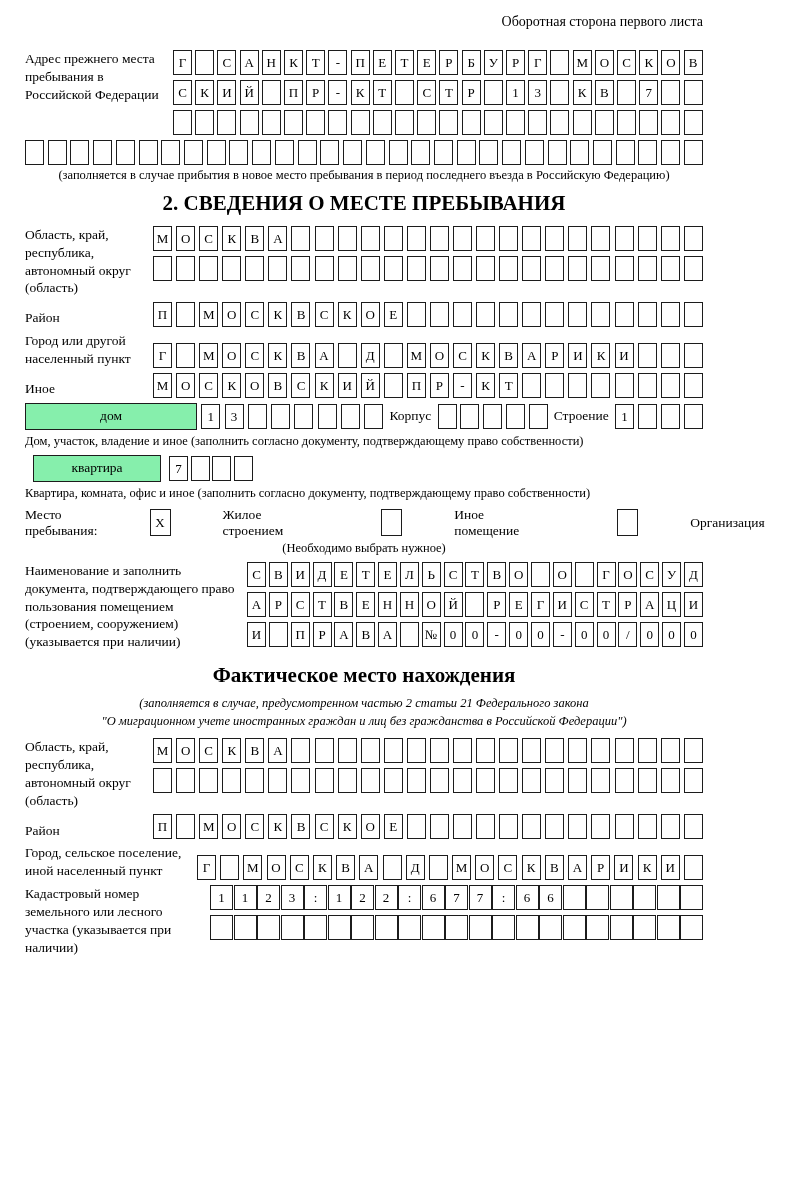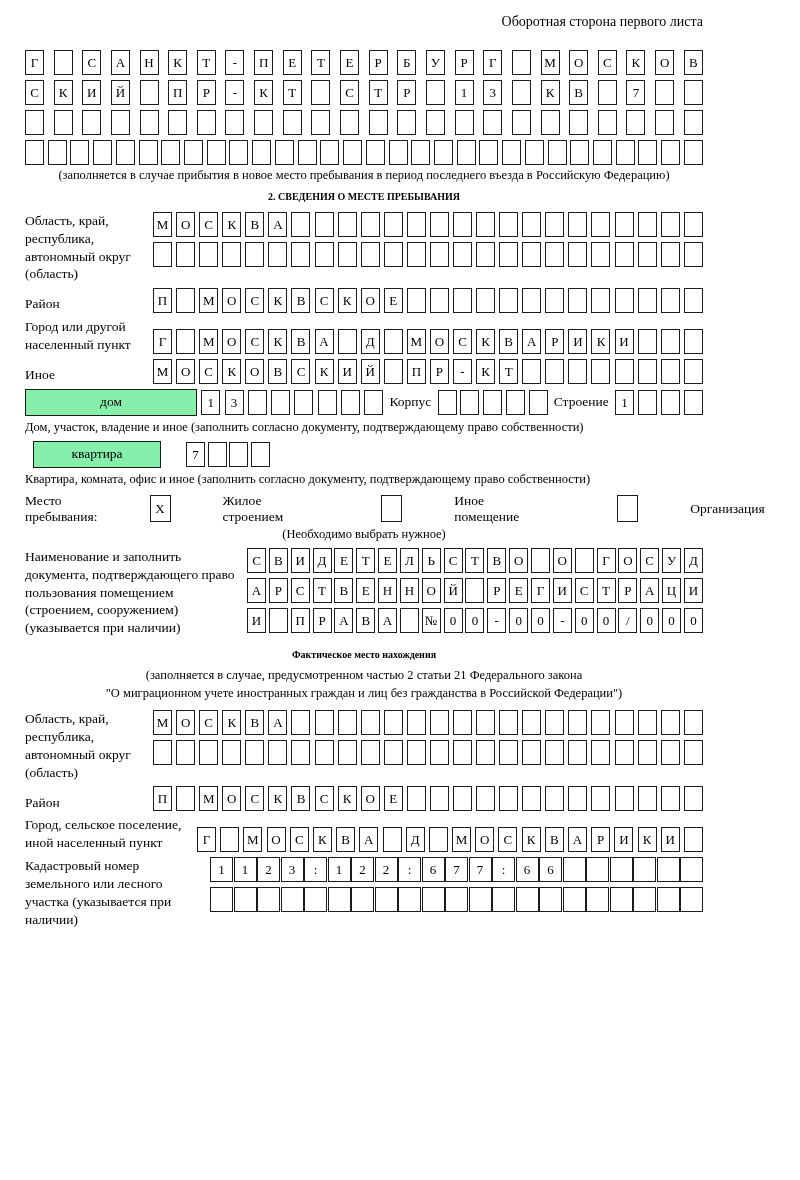--- a/index.html
+++ b/index.html
@@ -27,21 +27,21 @@
   .strip{display:flex;justify-content:space-between;flex:1;min-width:0;}
   .cell{
     flex:0 0 19px;width:19px;height:25px;box-sizing:border-box;
     border:1.6px solid #1c1c1c;display:inline-flex;align-items:center;justify-content:center;
     font-size:13px;line-height:1;background:#fff;
   }
   .wide-cells .cell{flex-basis:23px;width:23px;}
   .fullw{width:100%;margin:2px 0 3px 0;}
 
   .note{font-size:12.5px;text-align:center;margin:2px 0 6px 0;}
-  .sec-title{font-size:10px;font-weight:bold;text-align:center;margin:8px 0 10px 0;}
+  .sec-title{font-size:21px;font-weight:bold;text-align:center;margin:8px 0 10px 0;}
 
   .widebox{
     box-sizing:border-box;border:1.7px solid #1c1c1c;height:27px;
     display:flex;align-items:center;justify-content:center;font-size:13.5px;background:#86efac;
   }
   .houserow{display:flex;align-items:center;justify-content:space-between;margin-bottom:4px;}
   .inline-label{font-size:13.5px;white-space:nowrap;padding:0 2px;}
   .strip.s8{flex:0 0 182px;}
   .strip.s5{flex:0 0 110px;}
   .strip.s4{flex:0 0 88px;}
@@ -51,34 +51,35 @@
   .caption{font-size:12.5px;margin:1px 0 6px 0;}
 
   .stayrow{display:flex;align-items:center;margin:4px 0 2px 0;font-size:13.5px;gap:44px;}
   .chk{
     box-sizing:border-box;flex:0 0 21px;width:21px;height:27px;border:1.6px solid #1c1c1c;
     display:inline-flex;align-items:center;justify-content:center;font-size:13px;background:#fff;
   }
   .stayrow .lbl{margin:0 10px 0 8px;}
   .stayrow .gap{width:26px;}
 
-  .fact-note{font-size:12.5px;text-align:center;line-height:1.45;}
+  .fact-note{font-size:12.5px;text-align:center;line-height:1.45;font-style:italic;}
 
   .stamp-wrap{width:388px;margin-left:auto;margin-right:2px;margin-top:8px;}
   .stamp-box{box-sizing:border-box;width:362px;height:174px;border:2px solid #1c1c1c;margin-left:auto;background:#fff;}
   .stamp-caption{font-size:12.5px;text-align:center;line-height:1.42;margin-top:6px;}
 </style>
 </head>
 <body>
 
 <div class="page">
 
   <div class="corner-note">Оборотная сторона первого листа</div>
 
   <div class="frow">
+    <div class="flabel w148">Адрес прежнего места пребывания в Российской Федерации</div>
     <div class="stripcol">
       <div class="strip">
           <span class="cell">Г</span>
           <span class="cell"></span>
           <span class="cell">С</span>
           <span class="cell">А</span>
           <span class="cell">Н</span>
           <span class="cell">К</span>
           <span class="cell">Т</span>
           <span class="cell">-</span>
@@ -360,21 +361,21 @@
     <div class="inline-label">Строение</div>
     <div class="strip s4">
         <span class="cell">1</span>
         <span class="cell"></span>
         <span class="cell"></span>
         <span class="cell"></span>
       </div>
   </div>
   <div class="caption">Дом, участок, владение и иное (заполнить согласно документу, подтверждающему право собственности)</div>
 
-  <div class="houserow" style="justify-content:flex-start;gap:25px;">
+  <div class="houserow" style="justify-content:flex-start;gap:8px;">
     <div class="widebox wb-kv">квартира</div>
     <div class="strip s4k">
         <span class="cell">7</span>
         <span class="cell"></span>
         <span class="cell"></span>
         <span class="cell"></span>
       </div>
   </div>
   <div class="caption">Квартира, комната, офис и иное (заполнить согласно документу, подтверждающему право собственности)</div>
 

